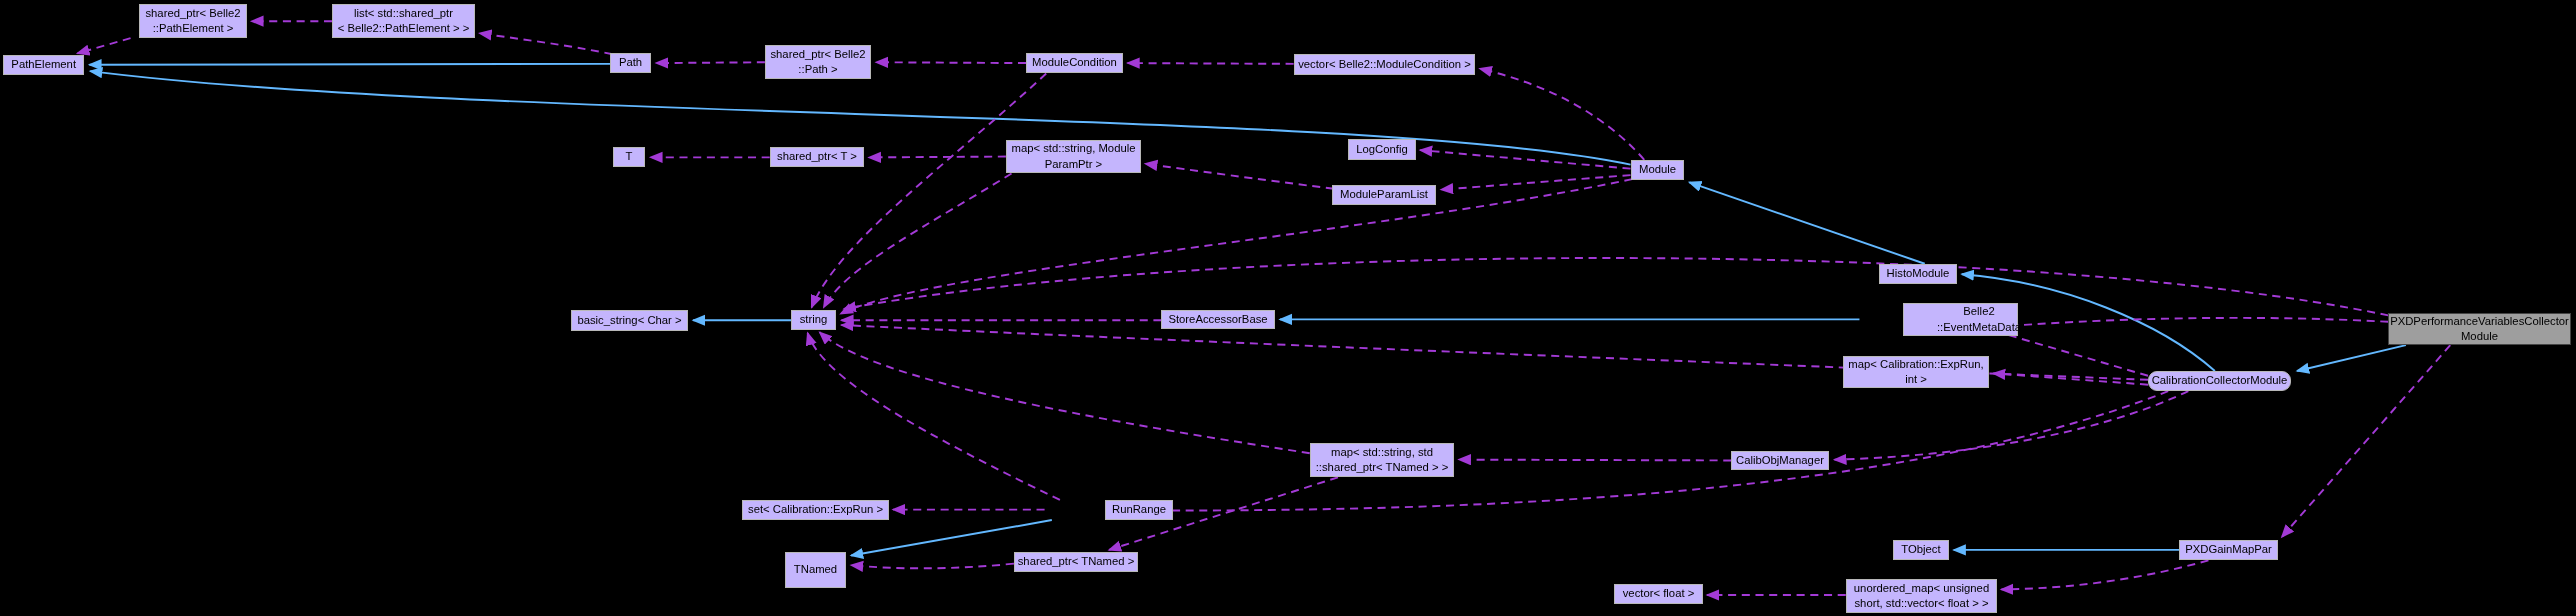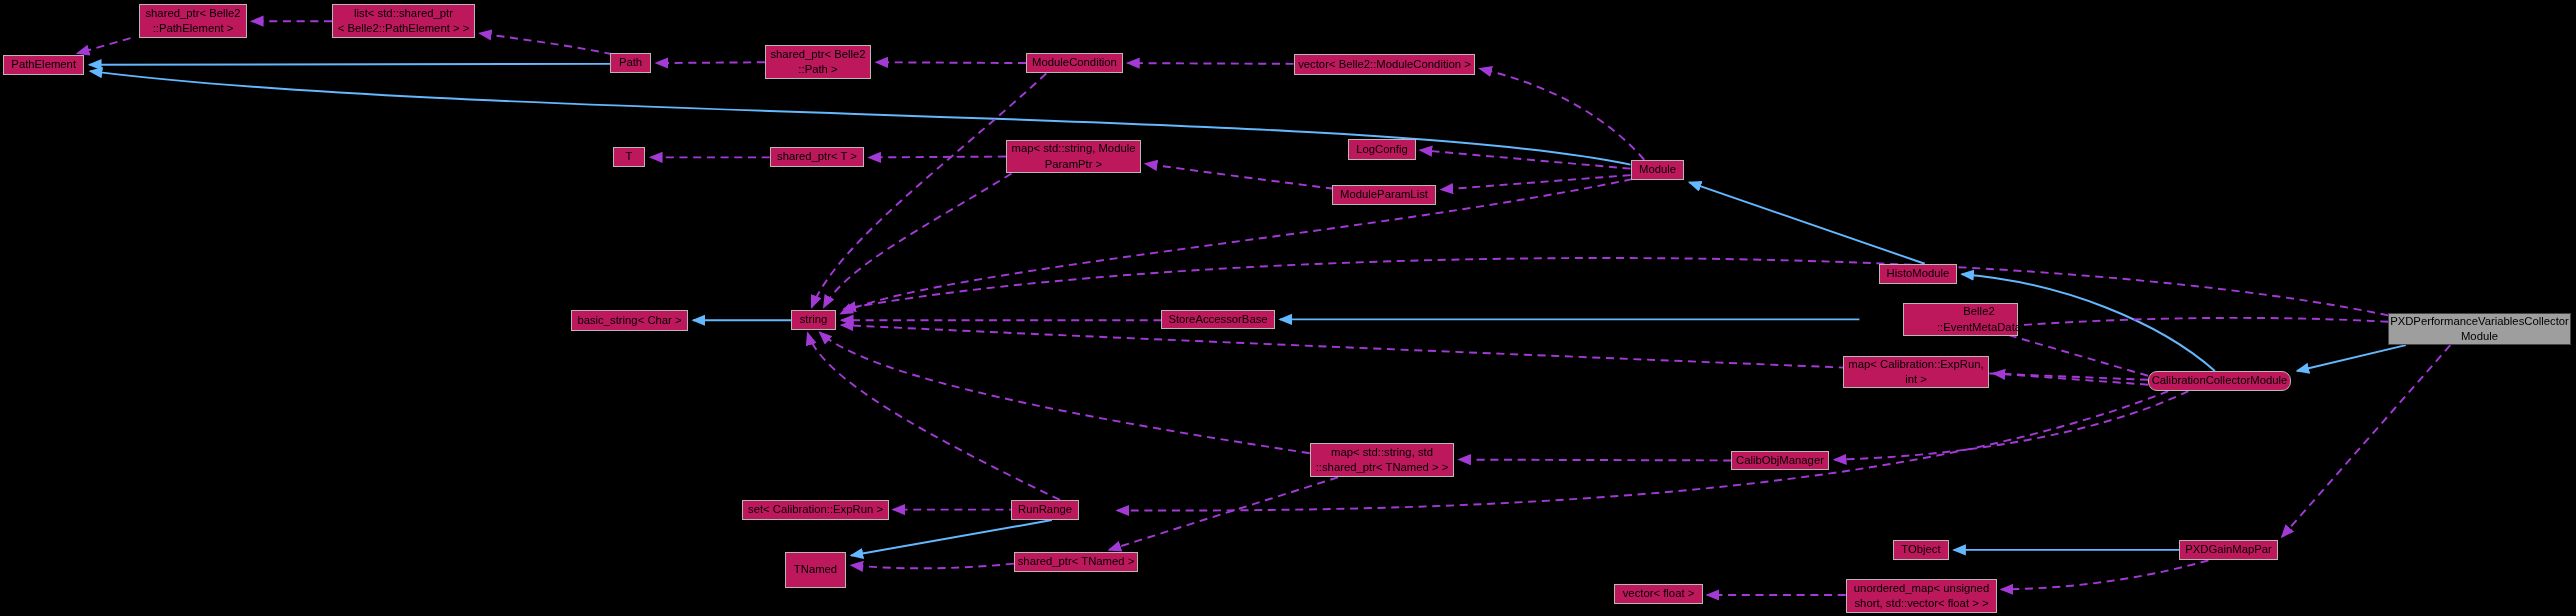--- a/index.html
+++ b/index.html
@@ -6,21 +6,21 @@
   #canvas {
     position:relative;
     width:2576px; height:617px;
     background:#000000;
     overflow:hidden;
     font-family:"Liberation Sans", sans-serif;
   }
   #edges { position:absolute; left:0; top:0; }
   .node {
     position:absolute;
-    background:#be185d;
+    background:#c4b5fd;
     border:1.2px solid #b8b8b8;
     color:#000000;
     display:flex; align-items:center; justify-content:center;
     text-align:center;
     font-size:11.3px; line-height:15.3px;
     white-space:pre-line;
     box-sizing:border-box;
     cursor:pointer;
   }
   .node.main {
@@ -108,21 +108,21 @@
     <div class="node" style="left: 2148px; top: 371px; width: 143px; height: 20px; border-radius: 9px;">CalibrationCollectorModule</div>
     <div class="node main" style="left: 2388px; top: 313px; width: 183px; height: 32px;">PXDPerformanceVariablesCollector
 Module</div>
     <div class="node" style="left: 571px; top: 310px; width: 117px; height: 21px;">basic_string&lt; Char &gt;</div>
     <div class="node" style="left: 791px; top: 310px; width: 45px; height: 20px;">string</div>
     <div class="node" style="left: 1161px; top: 310px; width: 114px; height: 19.3px;">StoreAccessorBase</div>
     <div class="node" style="left: 1310px; top: 443px; width: 144px; height: 34px;">map&lt; std::string, std
 ::shared_ptr&lt; TNamed &gt; &gt;</div>
     <div class="node" style="left: 1731px; top: 451px; width: 98px; height: 19.3px;">CalibObjManager</div>
     <div class="node" style="left: 742px; top: 500px; width: 147px; height: 20px;">set&lt; Calibration::ExpRun &gt;</div>
-    <div class="node" style="left: 1011px; top: 500px; width: 68px; height: 20px;">RunRange</div>
+    <div class="node" style="left: 1105px; top: 500px; width: 68px; height: 20px;">RunRange</div>
     <div class="node" style="left: 785px; top: 552px; width: 61px; height: 36px;">TNamed</div>
     <div class="node" style="left: 1014px; top: 552px; width: 124px; height: 20px;">shared_ptr&lt; TNamed &gt;</div>
     <div class="node" style="left: 1893px; top: 540px; width: 56px; height: 20px;">TObject</div>
     <div class="node" style="left: 2179px; top: 540px; width: 99px; height: 20px;">PXDGainMapPar</div>
     <div class="node" style="left: 1614px; top: 584px; width: 89px; height: 20px;">vector&lt; float &gt;</div>
     <div class="node" style="left: 1846px; top: 579px; width: 151px; height: 34px;">unordered_map&lt; unsigned
 short, std::vector&lt; float &gt; &gt;</div>
   </div>
 
 

